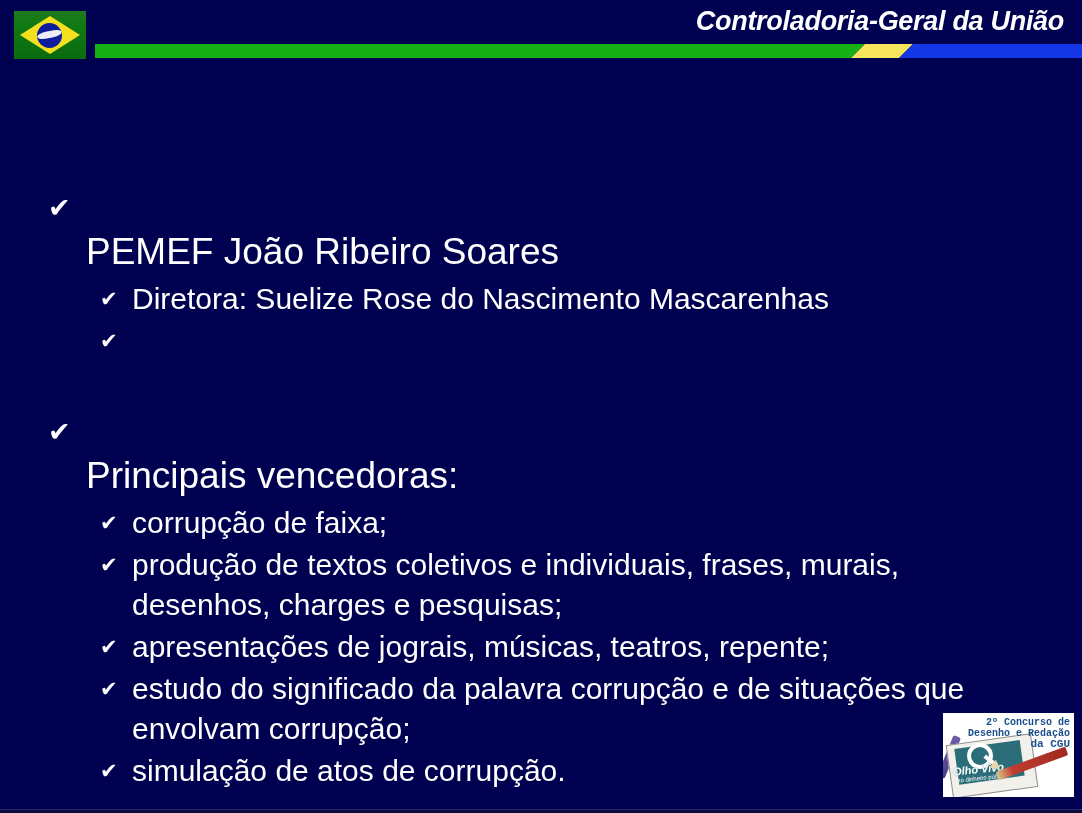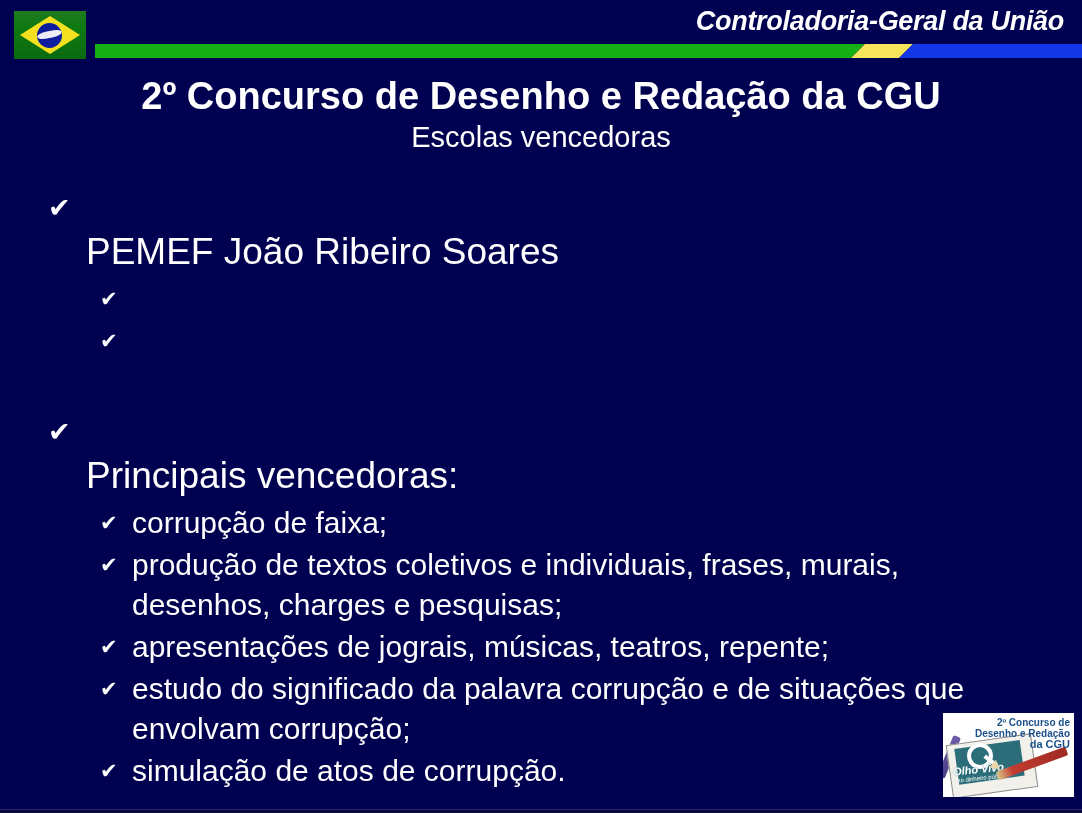--- a/index.html
+++ b/index.html
@@ -214,20 +214,21 @@
   #contest-logo .logo-text {
     position: absolute;
     right: 4px;
     top: 4px;
     width: 104px;
     text-align: right;
     font-size: 10px;
     font-weight: bold;
     color: #1a4f8a;
     line-height: 11px;
+    font-family: Liberation Mono, monospace;
   }
   #contest-logo .logo-text .big {
     font-size: 11px;
   }
   #contest-logo .notebook {
     position: absolute;
     left: 6px;
     top: 26px;
     width: 84px;
     height: 52px;
@@ -340,34 +341,31 @@
 
     <div id="org-title">Controladoria-Geral da União</div>
 
     <div id="rule">
       <div class="seg-green"></div>
       <div class="seg-yellow"></div>
       <div class="seg-blue"></div>
     </div>
   </div>
 
-  <div id="title-block">
-    <div id="slide-title">2º Concurso de Desenho e Redação da CGU</div>
-    <div id="slide-subtitle">Escolas vencedoras</div>
-  </div>
 
   <div id="content">
 
     <div class="bullet-row lvl1">
       <span class="bullet-mark">✔</span>
       <span class="bullet-text">PEMEF João Ribeiro Soares</span>
     </div>
 
     <div class="bullet-row lvl2">
       <span class="bullet-mark">✔</span>
+      <span class="bullet-text">Diretora: Suelize Rose do Nascimento Mascarenhas</span>
     </div>
 
     <div class="bullet-row lvl2">
       <span class="bullet-mark">✔</span>
     </div>
 
     <div class="gap"></div>
 
     <div class="bullet-row lvl1">
       <span class="bullet-mark">✔</span>

